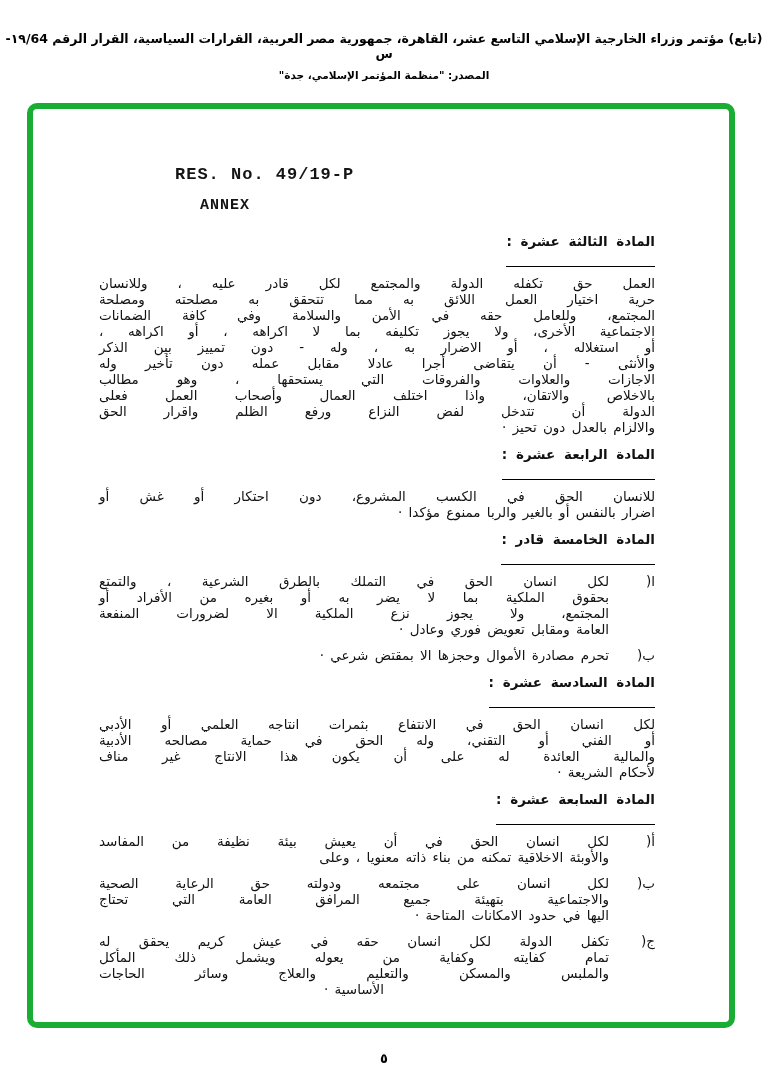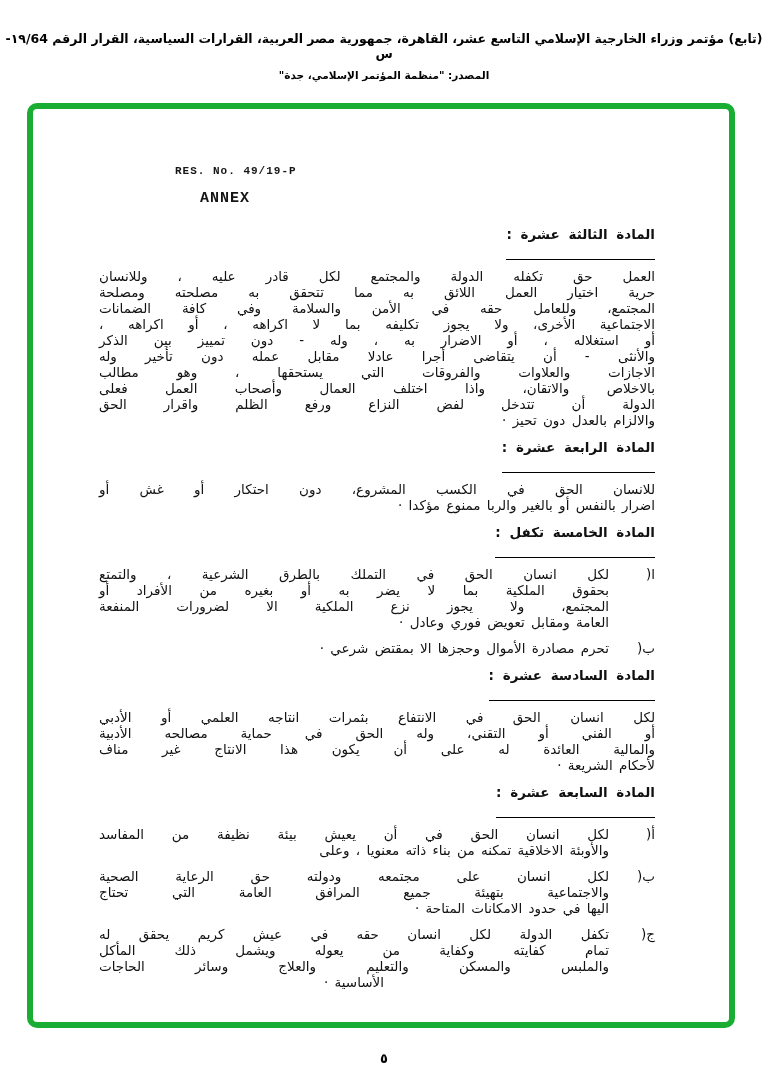--- a/index.html
+++ b/index.html
@@ -20,21 +20,21 @@
     position:absolute;left:27px;top:103px;width:708px;height:925px;
     box-sizing:border-box;border:6px solid #1aad33;border-radius:10px;
     background:#fff;
   }
   .doc-content{padding:56px 74px 0 66px;direction:rtl;}
 
   .mono{
     font-family:"Liberation Mono","DejaVu Sans Mono",monospace;
     font-weight:bold;color:#151515;direction:ltr;text-align:left;
   }
-  .res-no{font-size:11px;letter-spacing:1px;padding-left:76px;}
+  .res-no{font-size:17px;letter-spacing:1px;padding-left:76px;}
   .annex{font-size:15px;letter-spacing:1px;padding-left:101px;margin-top:13px;}
 
   .articles{margin-top:19px;font-size:13.5px;}
   .article-title-row{text-align:right;margin-top:11px;margin-bottom:8px;}
   .article-title{
     display:inline-block;font-weight:bold;font-size:13.5px;
     border-bottom:1.6px solid #000;padding-bottom:17px;
     word-spacing:4px;
   }
   .para{margin:0 0 10px 0;}
@@ -98,21 +98,21 @@
             <span class="article-title">المادة الرابعة عشرة :</span>
           </div>
           <div class="para">
               <div class="tline">للانسان الحق في الكسب المشروع، دون احتكار أو غش أو</div>
               <div class="tline">اضرار بالنفس أو بالغير والربا ممنوع مؤكدا ·</div>
             </div>
         </section>
 
         <section class="article">
           <div class="article-title-row">
-            <span class="article-title">المادة الخامسة تكفل :</span>
+            <span class="article-title">المادة الخامسة قادر :</span>
           </div>
           <div class="item">
             <span class="marker">)ا</span>
             <div class="para">
                 <div class="tline">لكل انسان الحق في التملك بالطرق الشرعية ، والتمتع</div>
                 <div class="tline">بحقوق الملكية بما لا يضر به أو بغيره من الأفراد أو</div>
                 <div class="tline">المجتمع، ولا يجوز نزع الملكية الا لضرورات المنفعة</div>
                 <div class="tline">العامة ومقابل تعويض فوري وعادل ·</div>
               </div>
           </div>

